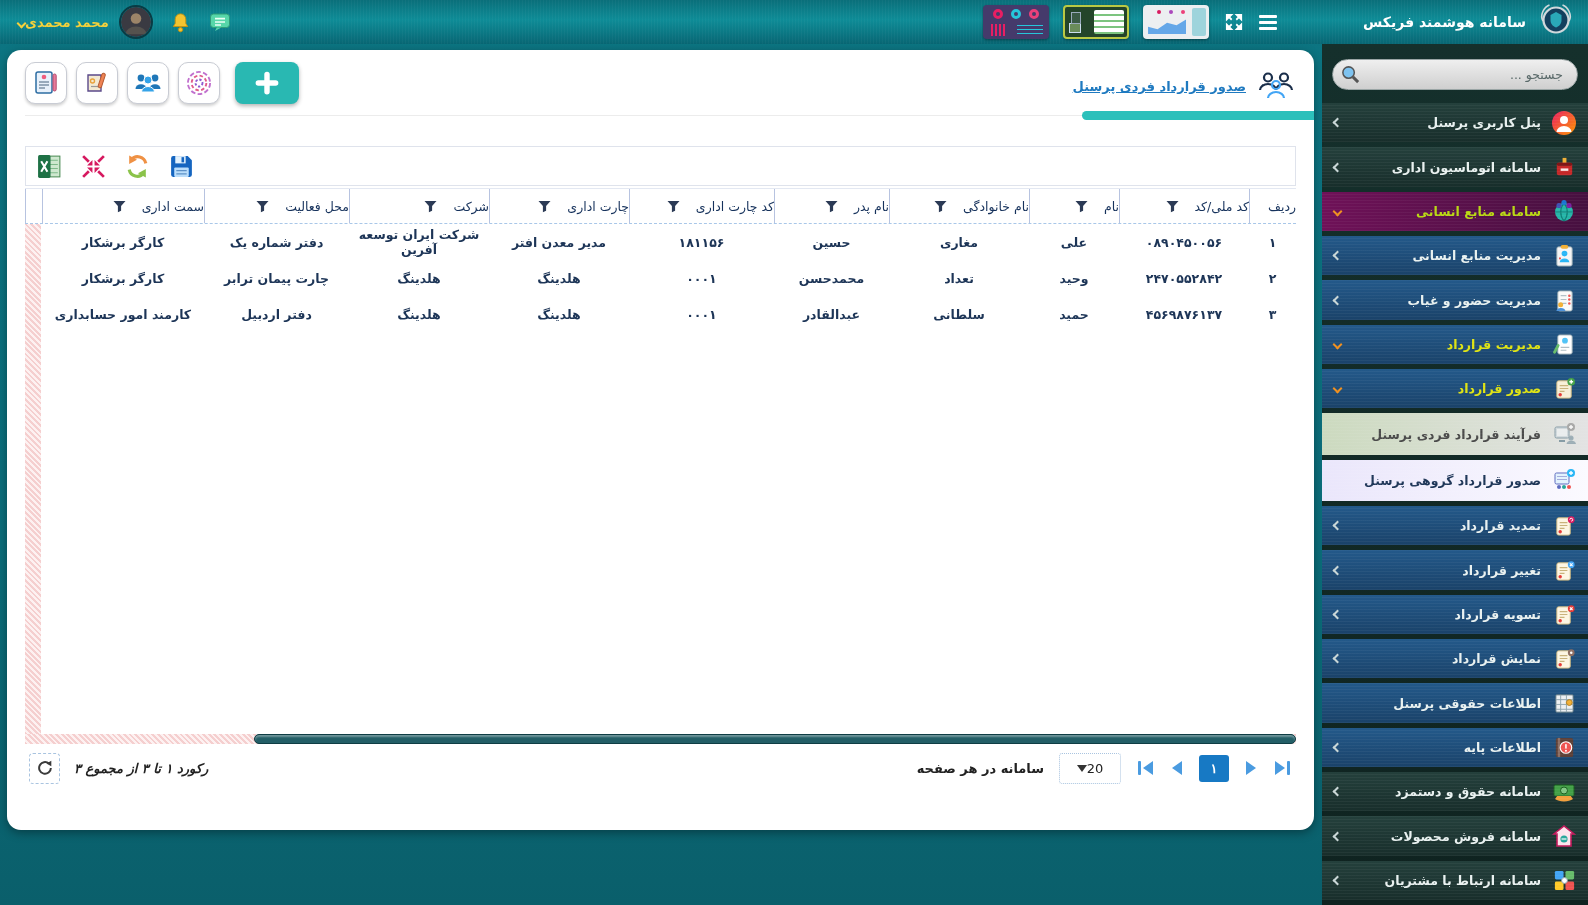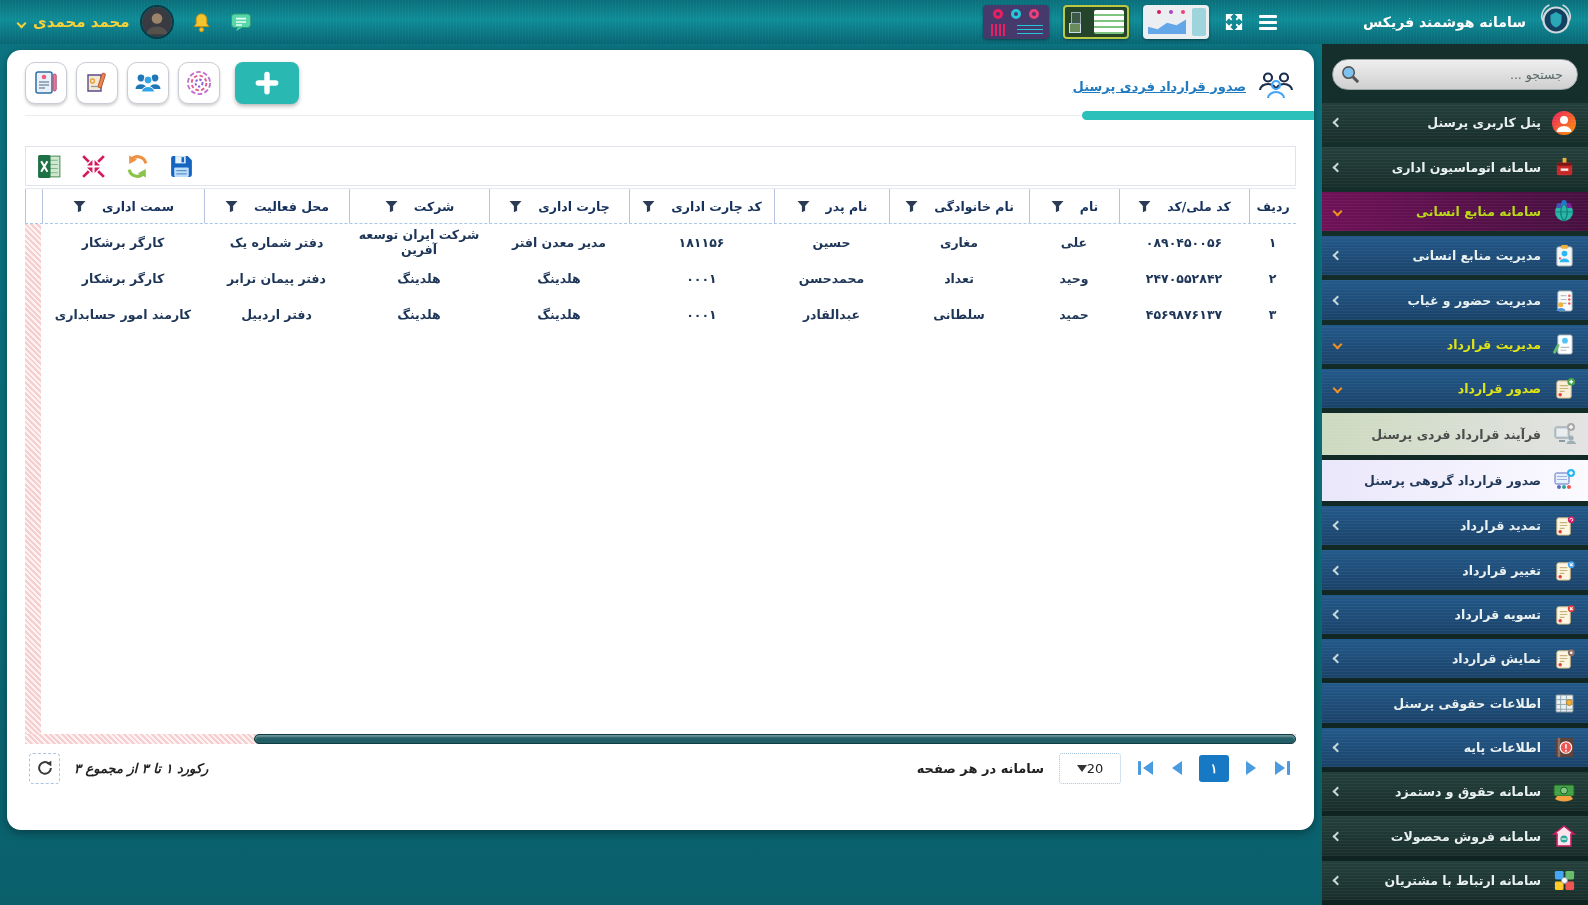--- a/index.html
+++ b/index.html
@@ -8,21 +8,21 @@
           background:linear-gradient(180deg,#0c7582 0%,#0b6d7a 60%,#0a5f6b 100%); }
 
   
   .topbar { direction:ltr; height:44px; flex:none; display:flex; align-items:center;
             padding:0 14px 0 18px;
             background:linear-gradient(180deg,#0a6f7a 0%,#0e8c97 45%,#086673 100%);
             background-image:repeating-linear-gradient(90deg,rgba(255,255,255,.03) 0 1px,transparent 1px 3px),
                              linear-gradient(180deg,#0a6f7a 0%,#0e8c97 45%,#086673 100%); }
   .userchev { width:7px;height:7px;border-left:2px solid #f5d13b;border-bottom:2px solid #f5d13b;
               transform:rotate(-45deg); margin-top:3px;}
-  .username { color:#f5d13b; font-weight:bold; font-size:15px; margin:0 10px 0 8px; direction:rtl;}
+  .username { color:#f5d13b; font-weight:bold; font-size:13px; margin:0 10px 0 0; direction:rtl;}
   .avatar { width:34px;height:34px;border-radius:50%;overflow:hidden;border:2px solid #093b44;flex:none;}
   .tb-ico { margin-left:16px; display:flex; align-items:center;}
   .thumbs { margin-left:auto; display:flex; gap:14px; align-items:center;}
   .thumb { width:66px;height:34px;border-radius:4px;position:relative;box-shadow:0 1px 3px rgba(0,0,0,.4);overflow:hidden;}
   .thumb.t1 { background:#453a6b; }
   .t1 .ring { position:absolute; width:10px;height:10px;border-radius:50%;border:3px solid #e91e63;top:4px;}
   .t1 .r1{left:10px;} .t1 .r2{left:28px;border-color:#26c6da;} .t1 .r3{left:46px;border-color:#ec407a;}
   .t1 .bars{position:absolute;left:8px;bottom:3px;width:16px;height:12px;
             background:repeating-linear-gradient(90deg,#e91e63 0 2px,transparent 2px 4px);}
   .t1 .lines{position:absolute;right:6px;bottom:5px;width:26px;height:10px;
@@ -91,22 +91,22 @@
           box-shadow:0 2px 4px rgba(0,0,0,.3); display:flex; align-items:center; justify-content:center;
           cursor:pointer; margin-inline-end:6px;}
   .add-btn svg{ display:block; }
 
   .grid-toolbar{ margin-top:30px; height:40px; flex:none; border:1px solid #dfe3ec;
           display:flex; align-items:center; justify-content:flex-end; gap:17px; padding:0 10px; }
   .gt-ico{ width:27px; height:27px; cursor:pointer; }
 
   .g-cols { display:grid; grid-template-columns:47px 130px 90px 140px 115px 145px 140px 140px 145px 1fr 17px; direction:rtl;}
   .g-header{ margin-top:2px; height:36px; flex:none; border-top:1px solid #e3e8f2; border-bottom:1px dashed #a9c7e8;}
-  .g-hcell{ display:flex; align-items:center; justify-content:center; gap:16px;
-          font-size:12.5px; font-weight:bold; color:#16325c; border-inline-end:1px solid #b7c3e0; white-space:nowrap;}
+  .g-hcell{ display:flex; align-items:center; justify-content:flex-start; gap:16px;
+          font-size:12.5px; font-weight:normal; color:#16325c; border-inline-end:1px solid #b7c3e0; white-space:nowrap;}
   .g-body{ position:relative; height:510px; flex:none; }
   .g-row{ height:36px; align-items:center; text-align:center; font-size:12.5px; font-weight:bold; color:#1d3557;}
   .v-track{ position:absolute; left:0; top:0; bottom:0; width:16px;
           background:repeating-linear-gradient(45deg,#f5cfcf 0 2px,#fdf1f1 2px 4px),
                      repeating-linear-gradient(-45deg,rgba(240,190,190,.55) 0 2px,transparent 2px 4px);}
   .h-scroll{ height:10px; flex:none; position:relative;
           background:repeating-linear-gradient(45deg,#f5cfcf 0 2px,#fdf1f1 2px 4px);}
   .h-thumb{ position:absolute; right:0; top:0; width:1042px; height:10px; background:#235e66;
           border:1px solid #0f3d44; border-radius:6px; box-shadow:inset 0 2px 2px rgba(255,255,255,.35); cursor:pointer;}
 
@@ -646,21 +646,21 @@
           </div>
           <div class="g-cols g-row">
             <div>۲</div>
             <div>۲۴۷۰۵۵۲۸۴۲</div>
             <div>وحید</div>
             <div>تعداد</div>
             <div>محمدحسن</div>
             <div>۰۰۰۱</div>
             <div>هلدینگ</div>
             <div>هلدینگ</div>
-            <div>دفتر پیمان ترابر</div>
+            <div>چارت پیمان ترابر</div>
             <div>کارگر برشکار</div>
             <div></div>
           </div>
           <div class="g-cols g-row">
             <div>۳</div>
             <div>۴۵۶۹۸۷۶۱۳۷</div>
             <div>حمید</div>
             <div>سلطانی</div>
             <div>عبدالقادر</div>
             <div>۰۰۰۱</div>

